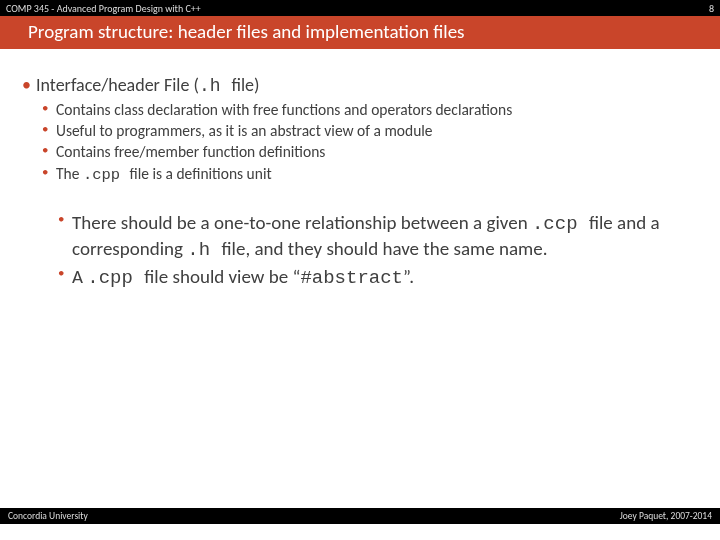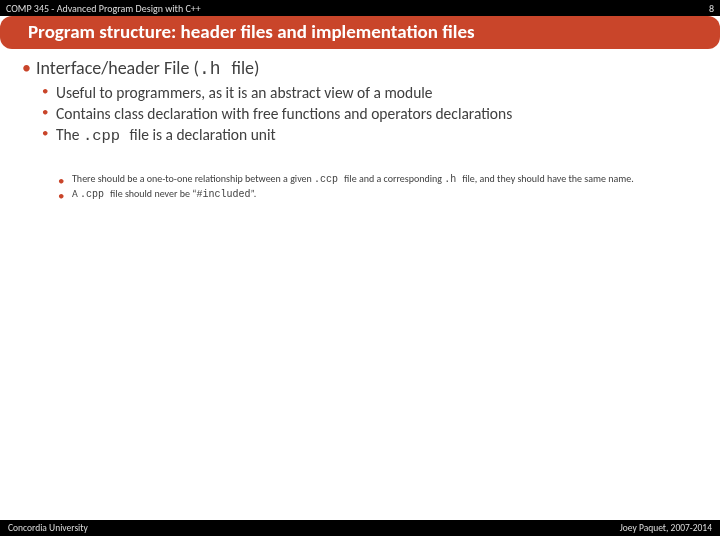--- a/index.html
+++ b/index.html
@@ -1,61 +1,62 @@
 <!DOCTYPE html>
 <html><head>
 <meta charset="utf-8">
 <style>
   * { margin: 0; padding: 0; box-sizing: border-box; }
   html, body { width: 720px; height: 540px; font-family: Calibri, "Segoe UI", Arial, sans-serif; background: #fff; color: #333; }
   .slide { width: 720px; height: 540px; position: relative; }
   .topbar { height: 16px; background: #000; color: #ddd; font-size: 10px; display: flex; align-items: center; justify-content: space-between; padding: 0 6px; text-align: right; }
-  .titlebar { background: #c9452a; color: #fff; padding: 4px 28px 6px 28px; font-size: 19px; font-weight: 700; border-radius: 12px; }
+  .titlebar { background: #c9452a; color: #fff; padding: 4px 28px 6px 28px; font-size: 19px; font-weight: 400; }
   .content { padding: 8px 22px 0 22px; font-size: 16px; line-height: 1.25; color: #404040; }
-  .l1 { margin: 0 0 2px 0; padding-left: 14px; position: relative; font-size: 18px; }
+  .l1 { margin: 17px 0 2px 0; padding-left: 14px; position: relative; font-size: 18px; }
   .l1::before { content: "•"; position: absolute; left: 0; top: 0; color: #c9452a; font-size: 18px; }
   .l2 { margin: 2px 0 2px 0; padding-left: 34px; position: relative; font-size: 15.5px; }
   .l2::before { content: "•"; position: absolute; left: 20px; top: 0; color: #c9452a; font-size: 13px; }
-  .l3 { margin: 2px 0 2px 0; padding-left: 50px; position: relative; font-size: 10px; }
+  .l3 { margin: 2px 0 2px 0; padding-left: 50px; position: relative; font-size: 19px; }
   .l3::before { content: "•"; position: absolute; left: 36px; top: 0; color: #c9452a; font-size: 13px; }
   .code { font-family: Consolas, "Courier New", monospace; }
   .spacer { height: 22px; }
-  .footer { position: absolute; bottom: 4px; left: 0; right: 0; height: 16px; background: #000; color: #ddd; font-size: 9.5px; display: flex; align-items: center; justify-content: space-between; padding: 0 8px; }
+  .footer { position: absolute; bottom: 16px; left: 0; right: 0; height: 16px; background: #000; color: #ddd; font-size: 9.5px; display: flex; align-items: center; justify-content: space-between; padding: 0 8px; }
   .footer .mid { position: absolute; left: 50%; transform: translateX(-50%); }
 </style>
 </head>
 <body>
 <div class="slide">
 
   <div class="topbar">
     <span>COMP 345 - Advanced Program Design with C++</span>
     <span>8</span>
   </div>
 
   <div class="titlebar">Program structure: header files and implementation files</div>
 
   <div class="content">
 
     <div class="l1">
       <span>Interface/header File (</span><span class="code">.h </span><span> file)</span>
     </div>
+    <div class="l2">Contains class declaration with free functions and operators declarations</div>
     <div class="l2">Useful to programmers, as it is an abstract view of a module</div>
-    <div class="l2">Contains class declaration with free functions and operators declarations</div>
 
+    <div class="l2">Contains free/member function definitions</div>
     <div class="l2">
-      <span>The </span><span class="code">.cpp </span><span> file is a declaration unit</span>
+      <span>The </span><span class="code">.cpp </span><span> file is a definitions unit</span>
     </div>
 
     <div class="spacer"></div>
 
     <div class="l3">
       <span>There should be a one-to-one relationship between a given </span><span class="code">.ccp </span><span> file and a corresponding </span><span class="code">.h </span><span> file, and they should have the same name.</span>
     </div>
     <div class="l3">
-      <span>A </span><span class="code">.cpp </span><span> file should never be “</span><span class="code">#included</span><span>”.</span>
+      <span>A </span><span class="code">.cpp </span><span> file should view be “</span><span class="code">#abstract</span><span>”.</span>
     </div>
 
   </div>
 
   <div class="footer">
     <span>Concordia University</span>
     <span>Joey Paquet, 2007-2014</span>
   </div>
 
 </div>

